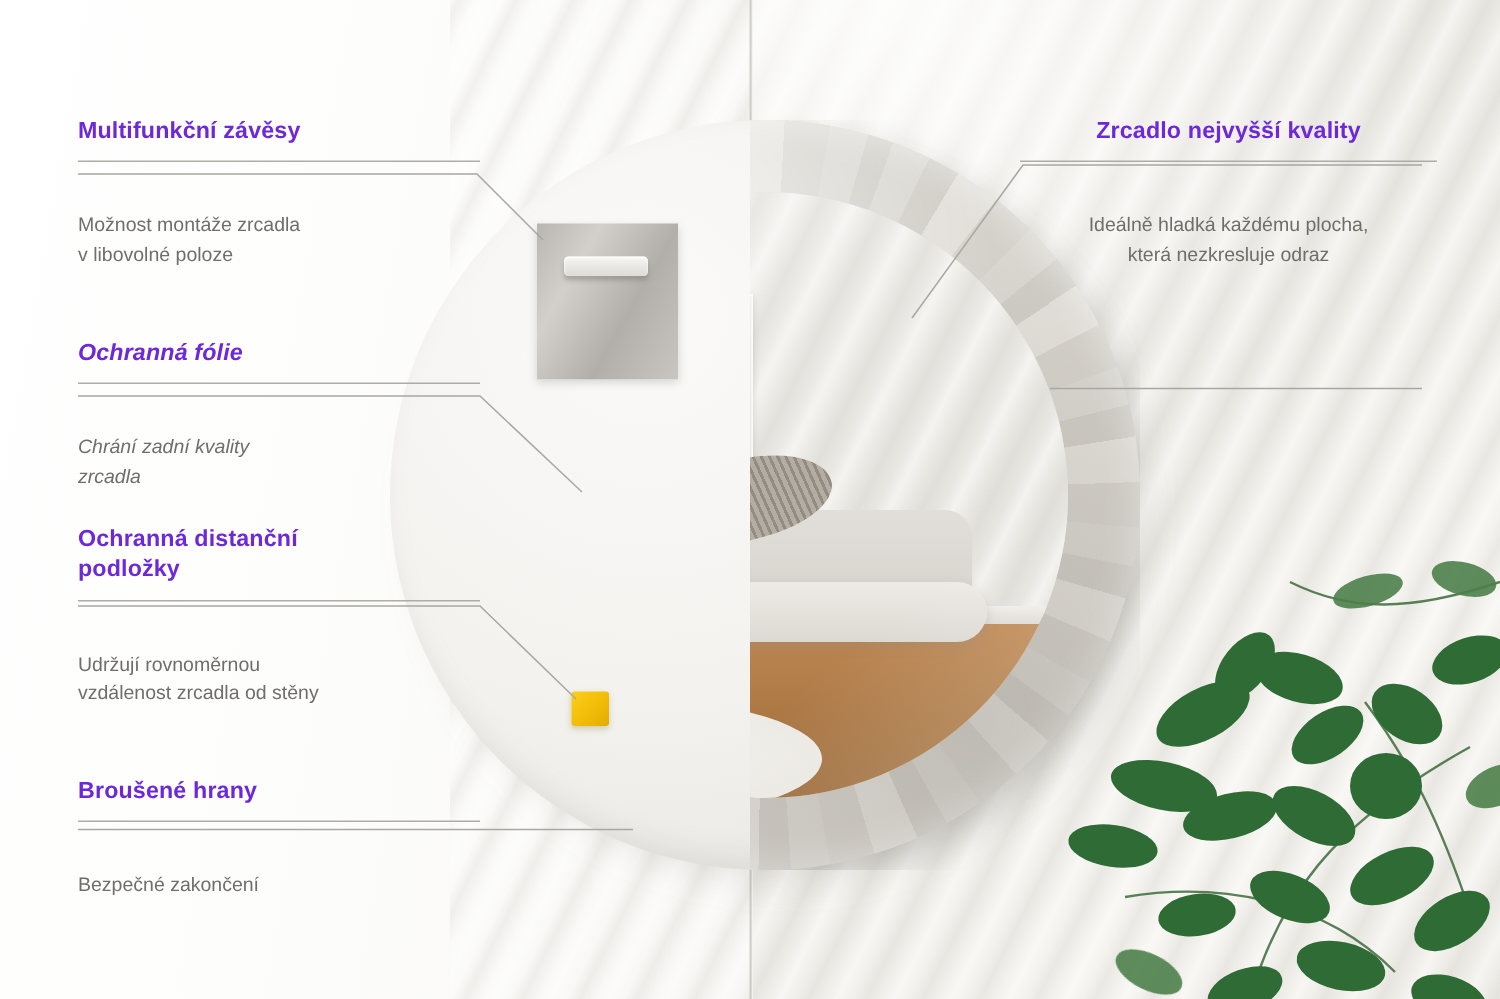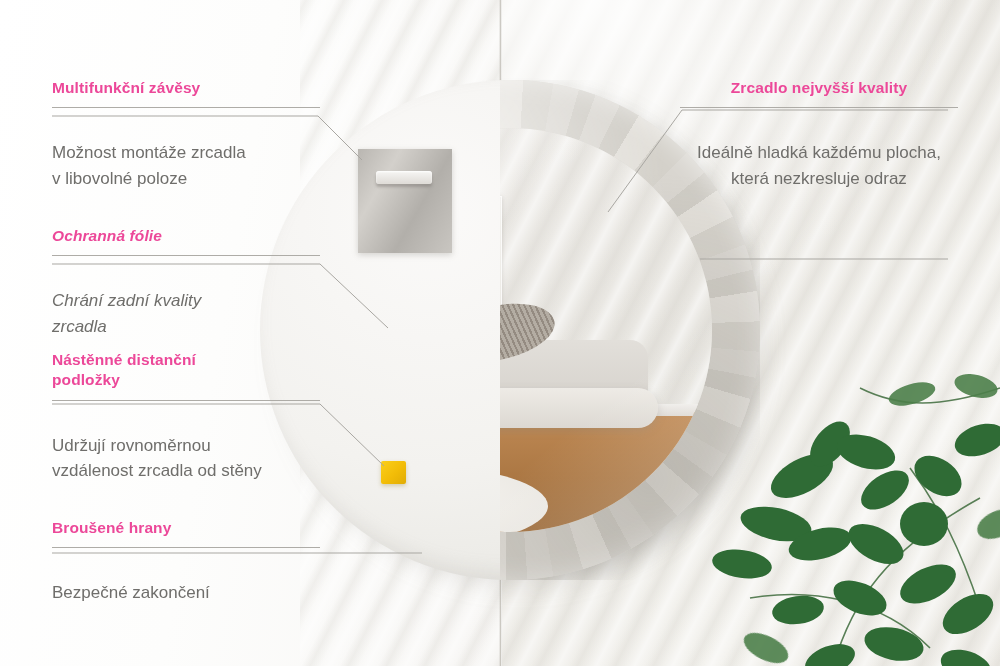--- a/index.html
+++ b/index.html
@@ -160,28 +160,28 @@
     box-shadow:0 2px 4px rgba(140,120,30,.3);
   }
 
   
   .leaves{position:absolute;right:-10px;bottom:-12px;width:330px;height:330px;pointer-events:none;}
   .leaves svg{width:100%;height:100%;display:block;}
 
   
   .callout{position:absolute;}
   .callout .ttl{
-    font-size:15.5px;font-weight:bold;color:#ec4899;letter-spacing:.1px;line-height:1.32;
+    font-size:15.5px;font-weight:bold;color:#6d28d9;letter-spacing:.1px;line-height:1.32;
     white-space:pre-line;
   }
   .callout .rule{
     height:1px;background:#aeaca7;margin:9px 0 10px 0;
   }
   .callout .desc{
-    font-size:17px;color:#6f6e6b;line-height:1.48;white-space:pre-line;font-weight:400;margin-top:32px;
+    font-size:13px;color:#6f6e6b;line-height:1.48;white-space:pre-line;font-weight:400;margin-top:32px;
   }
   .callout.left{left:52px;width:268px;text-align:left;}
   .callout.right{right:42px;width:278px;text-align:center;}
 
   
   .leaders{position:absolute;inset:0;width:1000px;height:666px;pointer-events:none;}
 </style>
 </head>
 <body>
 
@@ -284,21 +284,21 @@
   </div>
 
   <div class="callout left" style="top:226px;font-style:italic;">
     <div class="ttl">Ochranná fólie</div>
     <div class="rule"></div>
     <div class="desc">Chrání zadní kvality
 zrcadla</div>
   </div>
 
   <div class="callout left" style="top:350px;">
-    <div class="ttl">Nástěnné distanční
+    <div class="ttl">Ochranná distanční
 podložky</div>
     <div class="rule"></div>
     <div class="desc">Udržují rovnoměrnou
 vzdálenost zrcadla od stěny</div>
   </div>
 
   <div class="callout left" style="top:518px;">
     <div class="ttl">Broušené hrany</div>
     <div class="rule"></div>
     <div class="desc">Bezpečné zakončení</div>

